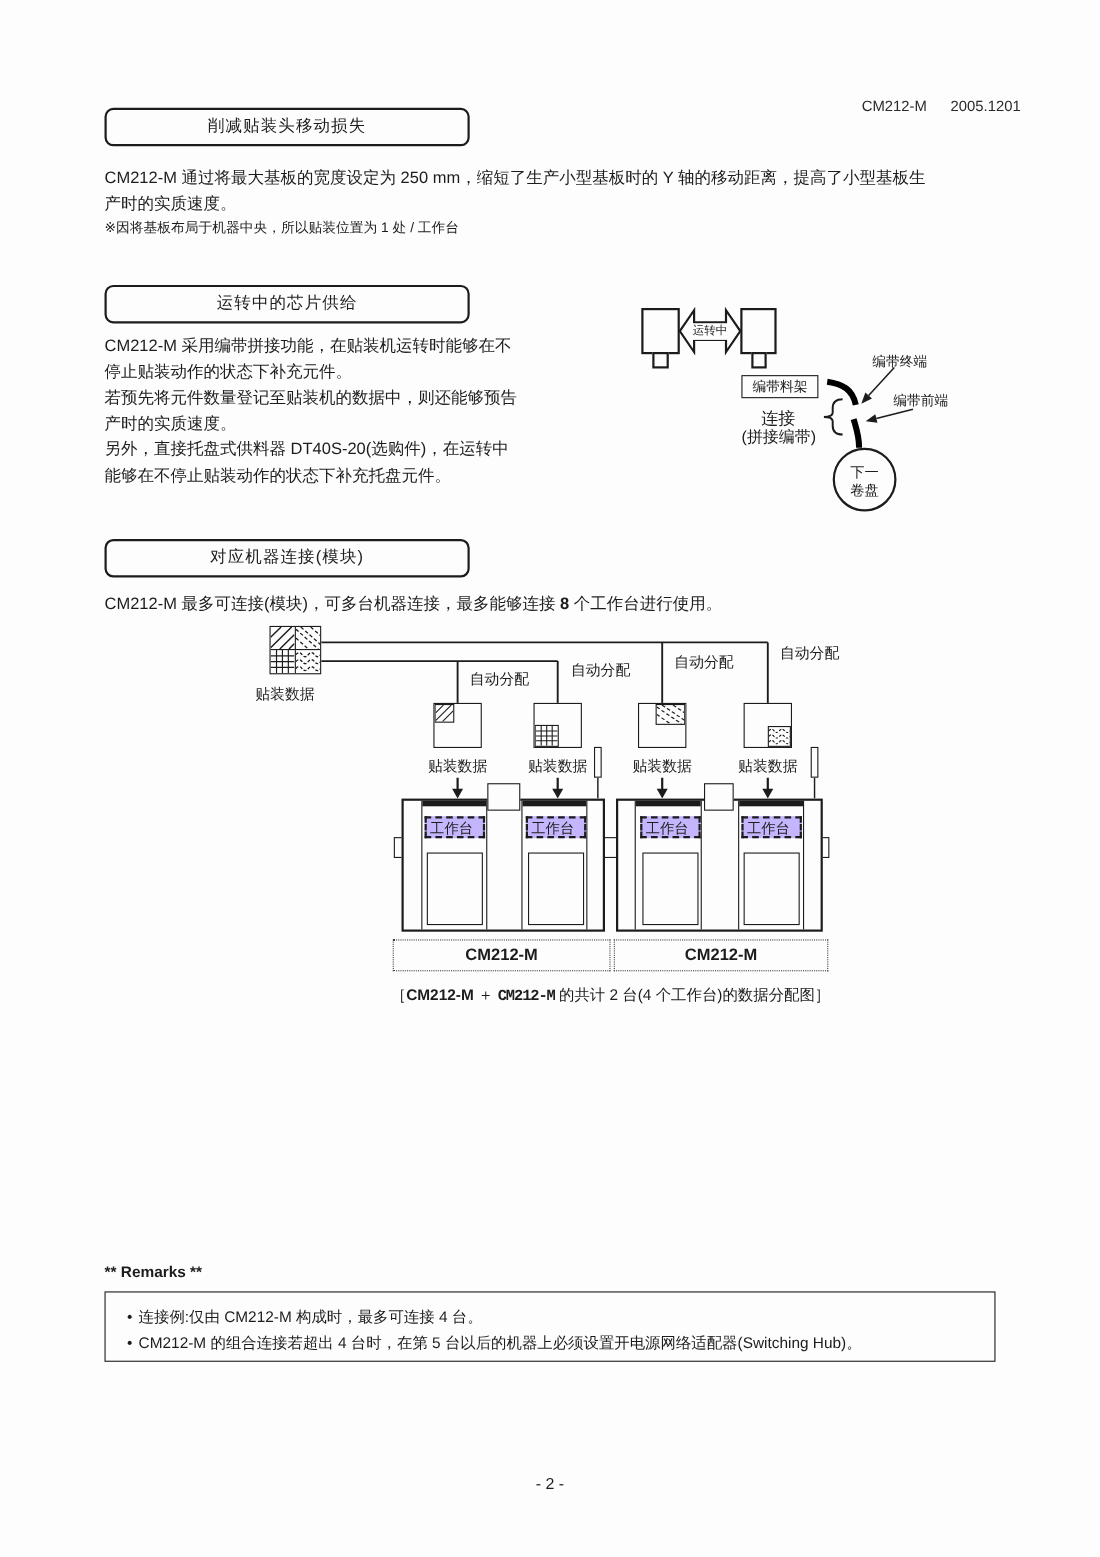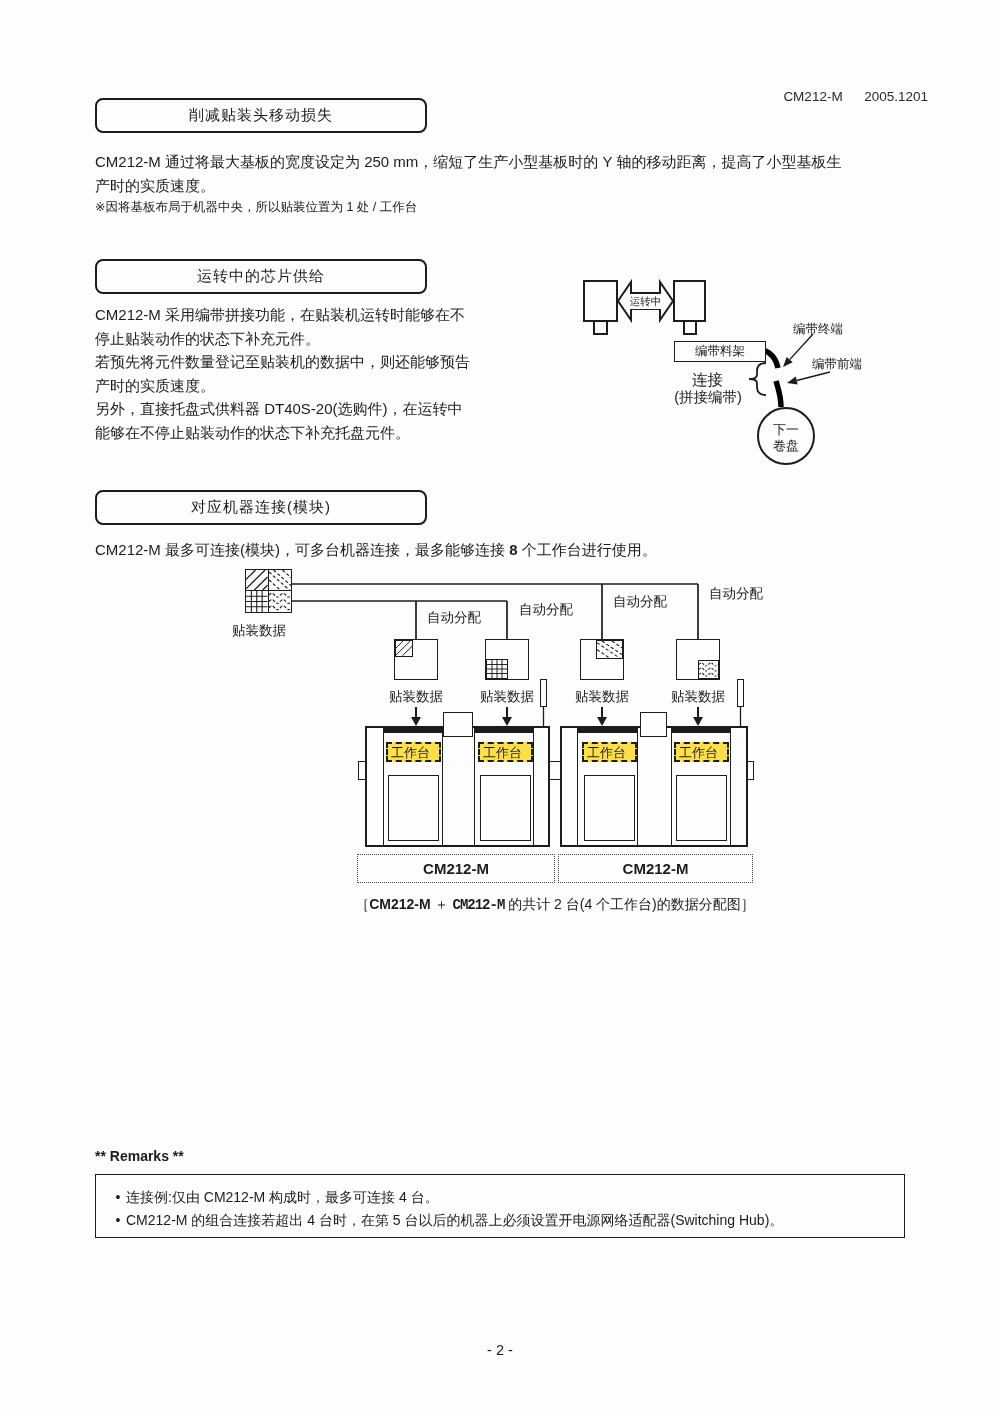--- a/index.html
+++ b/index.html
@@ -20,21 +20,21 @@
   .psq{position:absolute;box-sizing:border-box;border:1.5px solid #1c1c1c;background:#fdfdfd;}
   .pcell{position:absolute;box-sizing:border-box;}
   .pcell svg{display:block;width:100%;height:100%;}
   .patch{position:absolute;box-sizing:border-box;border:1.2px solid #1c1c1c;background:#fdfdfd;}
   .patch svg{display:block;width:100%;height:100%;}
   .machine{position:absolute;border:2px solid #1c1c1c;background:#fdfdfd;box-sizing:border-box;}
   .m-strip{position:absolute;top:0;height:100%;box-sizing:border-box;}
   .m-bar{position:absolute;top:0;height:5px;background:#1c1c1c;}
   .m-center{position:absolute;top:0;height:100%;border-left:1.6px solid #1c1c1c;border-right:1.6px solid #1c1c1c;box-sizing:border-box;}
   .m-dash{position:absolute;border:2px dashed #1c1c1c;box-sizing:border-box;font-size:13px;
-          line-height:17px;padding-left:3px;background:#fde047;white-space:nowrap;}
+          line-height:17px;padding-left:3px;background:#c4b5fd;white-space:nowrap;}
   .m-inner{position:absolute;border:1.6px solid #1c1c1c;background:#fdfdfd;box-sizing:border-box;}
   .top-block{position:absolute;border:1.8px solid #1c1c1c;background:#fdfdfd;box-sizing:border-box;}
   .pole{position:absolute;border:1.3px solid #1c1c1c;background:#fdfdfd;box-sizing:border-box;}
   .tab{position:absolute;border:1.5px solid #1c1c1c;background:#fdfdfd;box-sizing:border-box;}
   .dotbox{position:absolute;border:1.6px dotted #444;background:transparent;text-align:center;
           font-size:15px;font-weight:bold;box-sizing:border-box;}
   .caption{position:absolute;font-size:14px;text-align:center;white-space:nowrap;}
   .cap-mono{font-family:"Liberation Mono","DejaVu Sans Mono",monospace;font-weight:bold;letter-spacing:-1px;}
   .remark-item{font-size:14px;line-height:23px;white-space:nowrap;}
   .bullet{display:inline-block;width:16px;text-align:center;}
@@ -84,21 +84,21 @@
 
       <path d="M253,64 L229.7,89.6" stroke="#1c1c1c" stroke-width="1.4" fill="none"></path>
       <polygon points="223,97 226.7,86.9 232.7,92.3" fill="#1c1c1c"></polygon>
       <path d="M270,102 L236.7,110.5" stroke="#1c1c1c" stroke-width="1.4" fill="none"></path>
       <polygon points="227,113 235.7,106.6 237.7,114.4" fill="#1c1c1c"></polygon>
 
       <path d="M206,93 Q197,93 197,101 L197,105 Q197,109 189,109 Q197,109 197,113 L197,117 Q197,125 206,125" stroke="#1c1c1c" stroke-width="1.8" fill="none"></path>
     </svg>
 
     <div class="abs" style="left:67px;top:24px;width:37px;height:15px;background:#fdfdfd;text-align:center;font-size:10.5px;line-height:15px;">运转中</div>
-    <div class="rect15" style="left:114px;top:71px;width:92px;height:21px;text-align:center;font-size:12.5px;line-height:19px;">编带料架</div>
+    <div class="rect15" style="left:114px;top:71px;width:70px;height:21px;text-align:center;font-size:12.5px;line-height:19px;">编带料架</div>
     <div class="abs lbl" style="left:233px;top:51px;">编带终端</div>
     <div class="abs lbl" style="left:252px;top:86px;">编带前端</div>
     <div class="abs" style="left:110px;top:100px;width:75px;text-align:center;font-size:15.5px;">连接</div>
     <div class="abs" style="left:98px;top:118px;width:100px;text-align:center;font-size:14.5px;">(拼接编带)</div>
     <div class="circle" style="left:197px;top:137px;width:58px;height:58px;padding-top:13px;">
       <div>下一</div>
       <div>卷盘</div>
     </div>
   </div>
 

